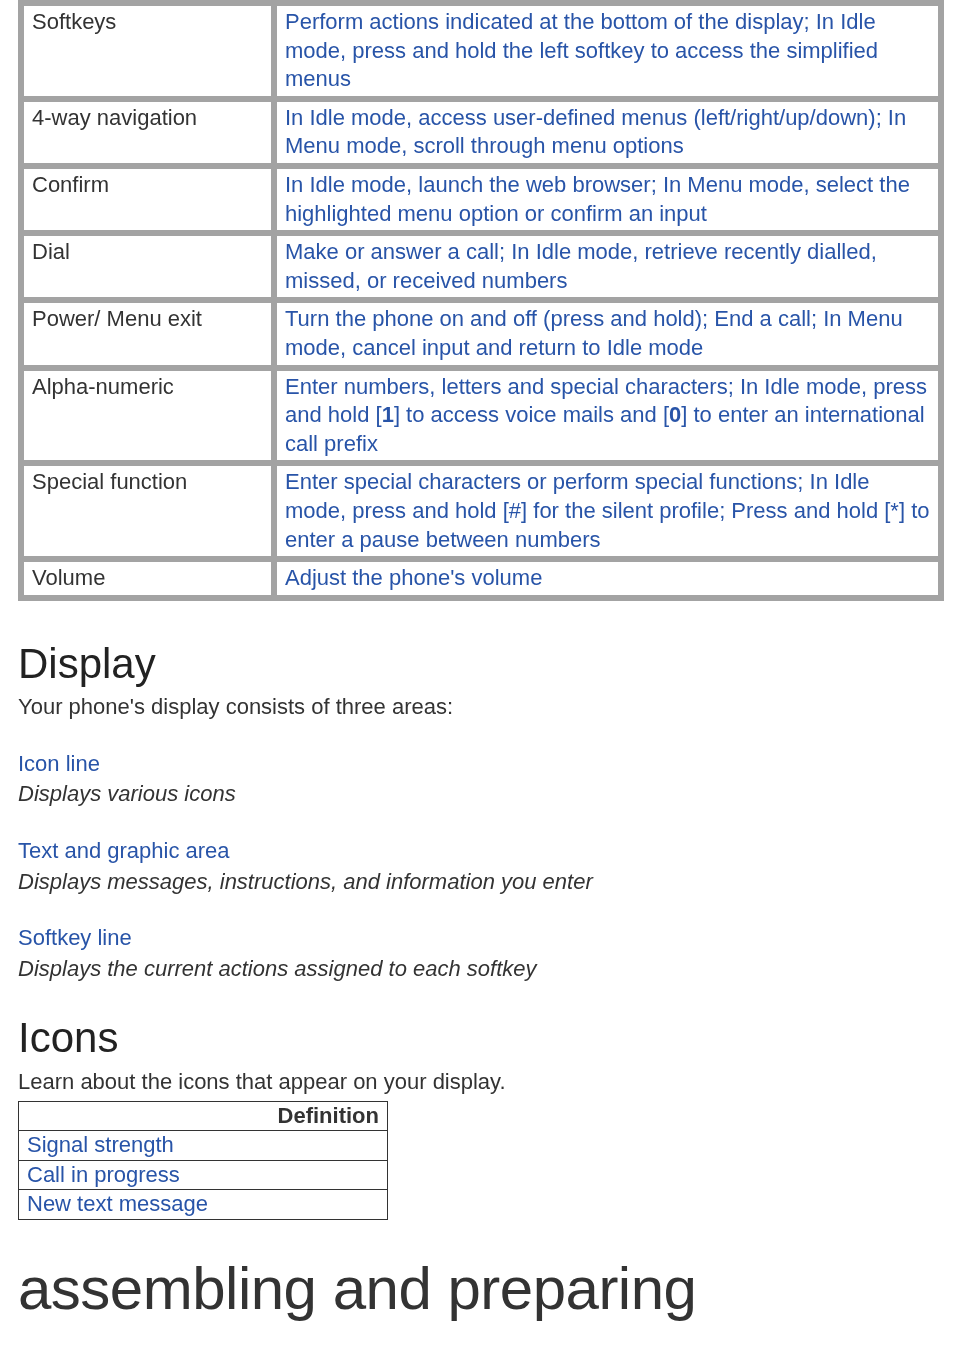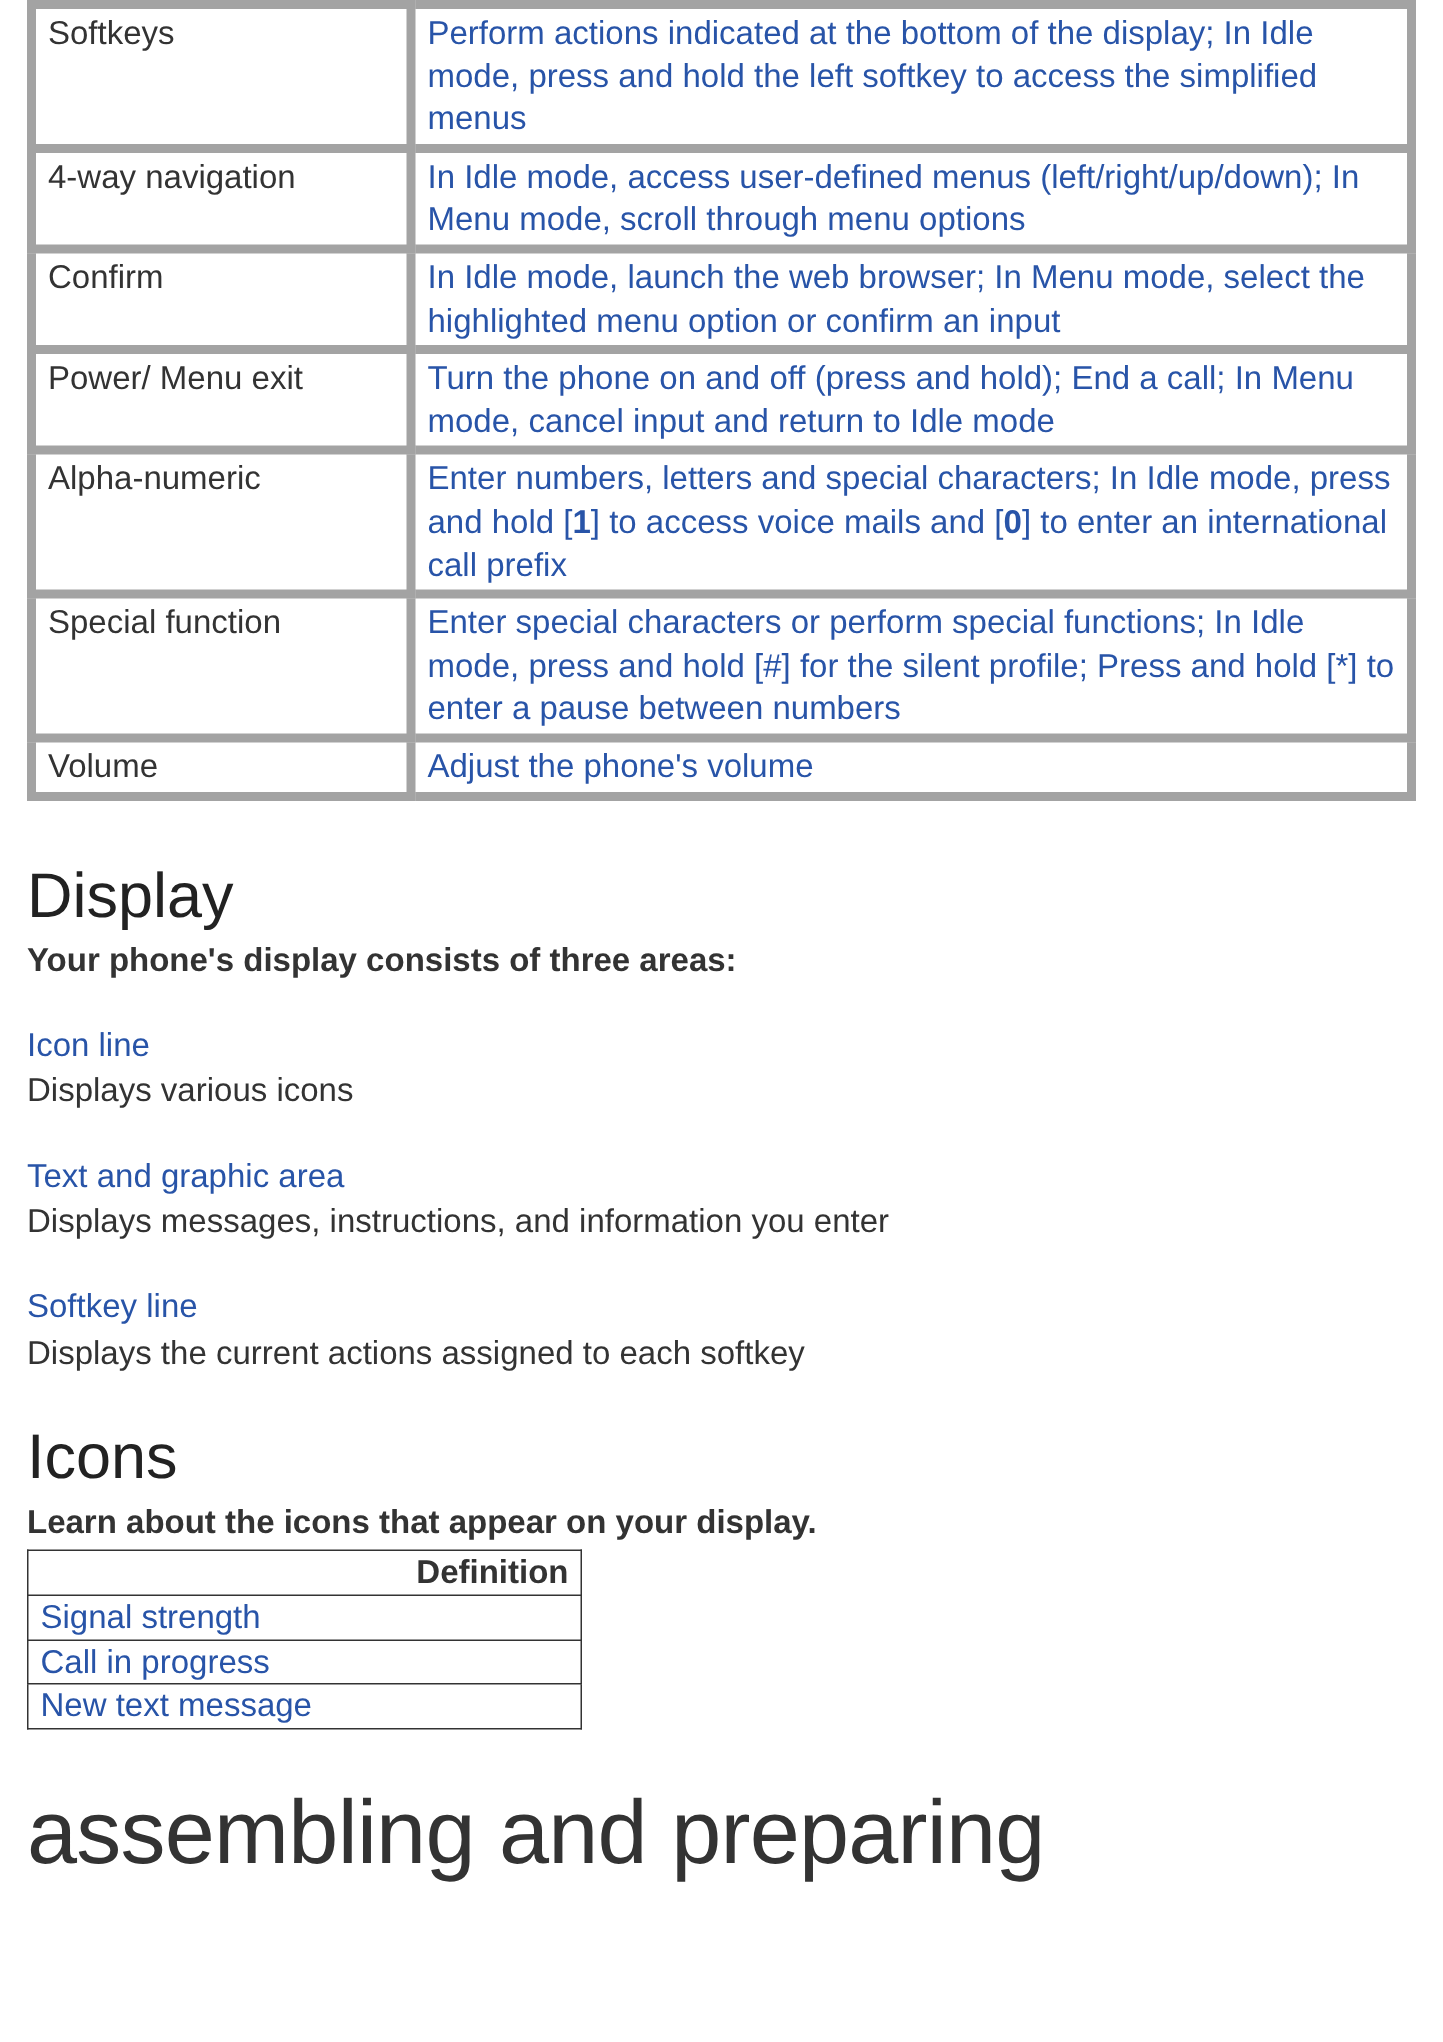--- a/index.html
+++ b/index.html
@@ -41,36 +41,37 @@
     }
     h2.section-title {
       font-size: 42px;
       font-weight: 400;
       color: #222222;
       margin-top: 10px;
       margin-bottom: 2px;
     }
     p.section-intro {
       font-size: 22px;
-      font-weight: 700;
+      font-weight: 400;
       color: #333333;
       margin-bottom: 28px;
     }
     h3.sub-title {
       font-size: 22px;
       font-weight: 400;
       color: #2854a8;
       margin-top: 8px;
       margin-bottom: 2px;
     }
     p.sub-desc {
       font-size: 22px;
       font-weight: 300;
       color: #333333;
       margin-bottom: 28px;
+      font-style: italic;
     }
     table.icons-table {
       border-collapse: collapse;
       width: 370px;
       margin-top: 4px;
       margin-bottom: 30px;
     }
     table.icons-table th {
       border: 1px solid #333333;
       font-weight: 600;
@@ -102,20 +103,24 @@
       <td class="key-name">Softkeys</td>
       <td class="key-desc">Perform actions indicated at the bottom of the display; In Idle mode, press and hold the left softkey to access the simplified menus</td>
     </tr>
     <tr>
       <td class="key-name">4-way navigation</td>
       <td class="key-desc">In Idle mode, access user-defined menus (left/right/up/down); In Menu mode, scroll through menu options</td>
     </tr>
     <tr>
       <td class="key-name">Confirm</td>
       <td class="key-desc">In Idle mode, launch the web browser; In Menu mode, select the highlighted menu option or confirm an input</td>
+    </tr>
+    <tr>
+      <td class="key-name">Dial</td>
+      <td class="key-desc">Make or answer a call; In Idle mode, retrieve recently dialled, missed, or received numbers</td>
     </tr>
     <tr>
       <td class="key-name">Power/ Menu exit</td>
       <td class="key-desc">Turn the phone on and off (press and hold); End a call; In Menu mode, cancel input and return to Idle mode</td>
     </tr>
     <tr>
       <td class="key-name">Alpha-numeric</td>
       <td class="key-desc"><span>Enter numbers, letters and special characters; In Idle mode, press and hold [</span><span class="em-digit">1</span><span>] to access voice mails and [</span><span class="em-digit">0</span><span>] to enter an international call prefix</span></td>
     </tr>
     <tr>

